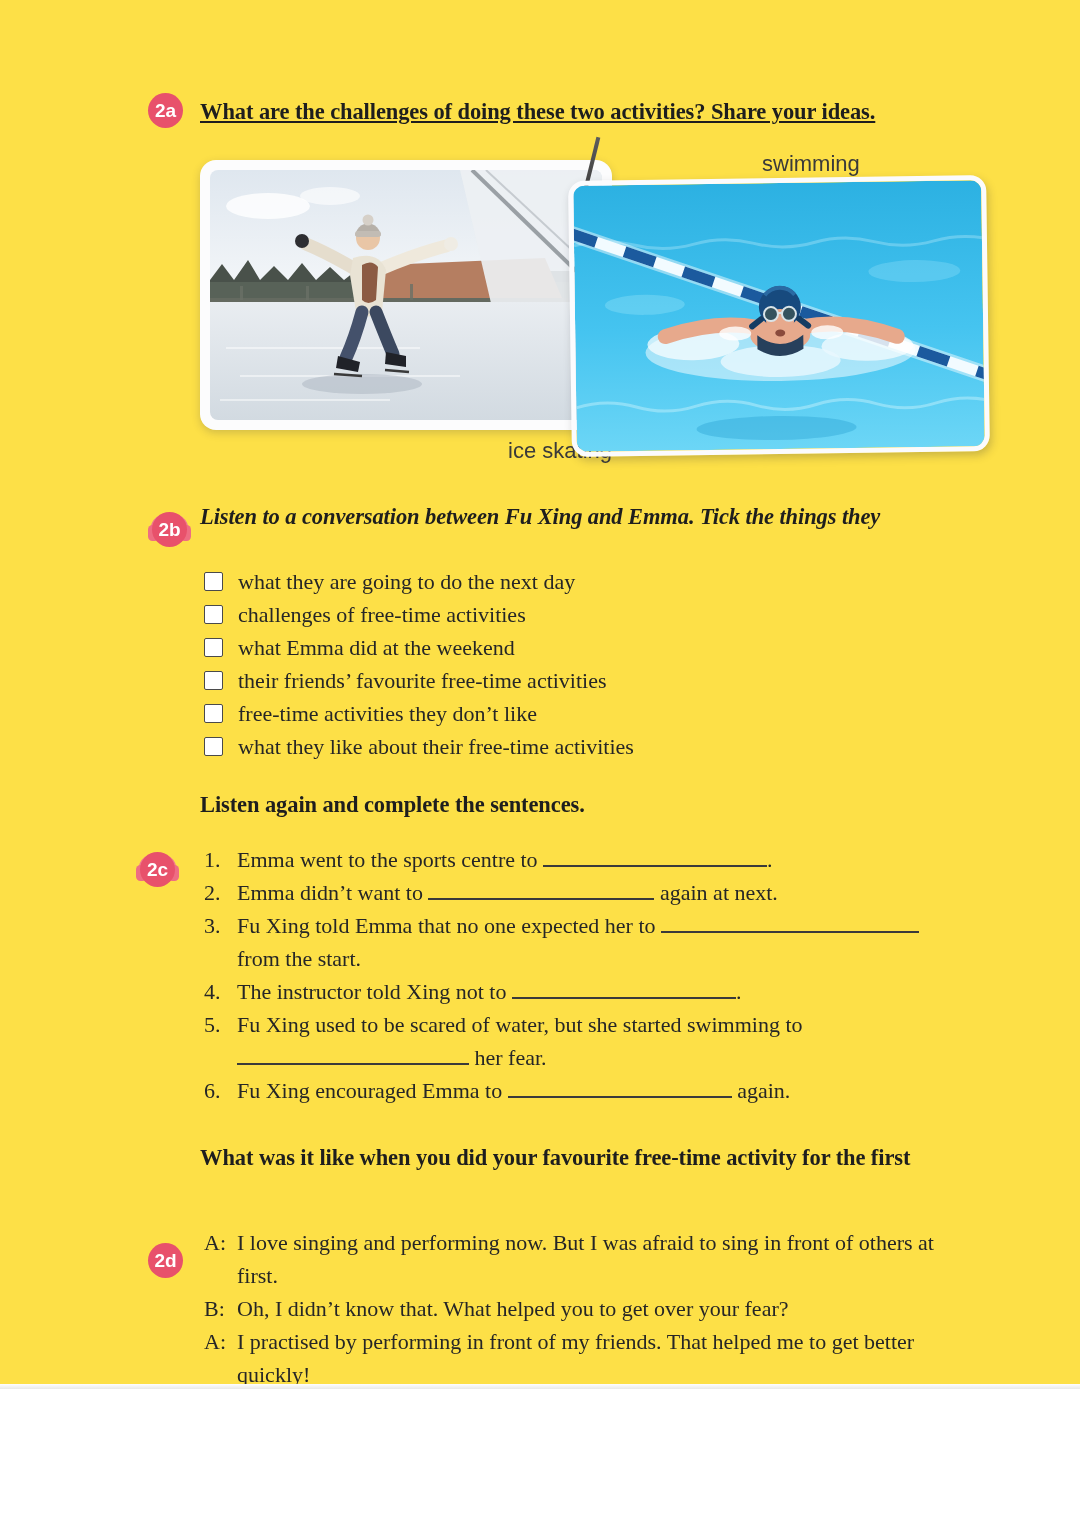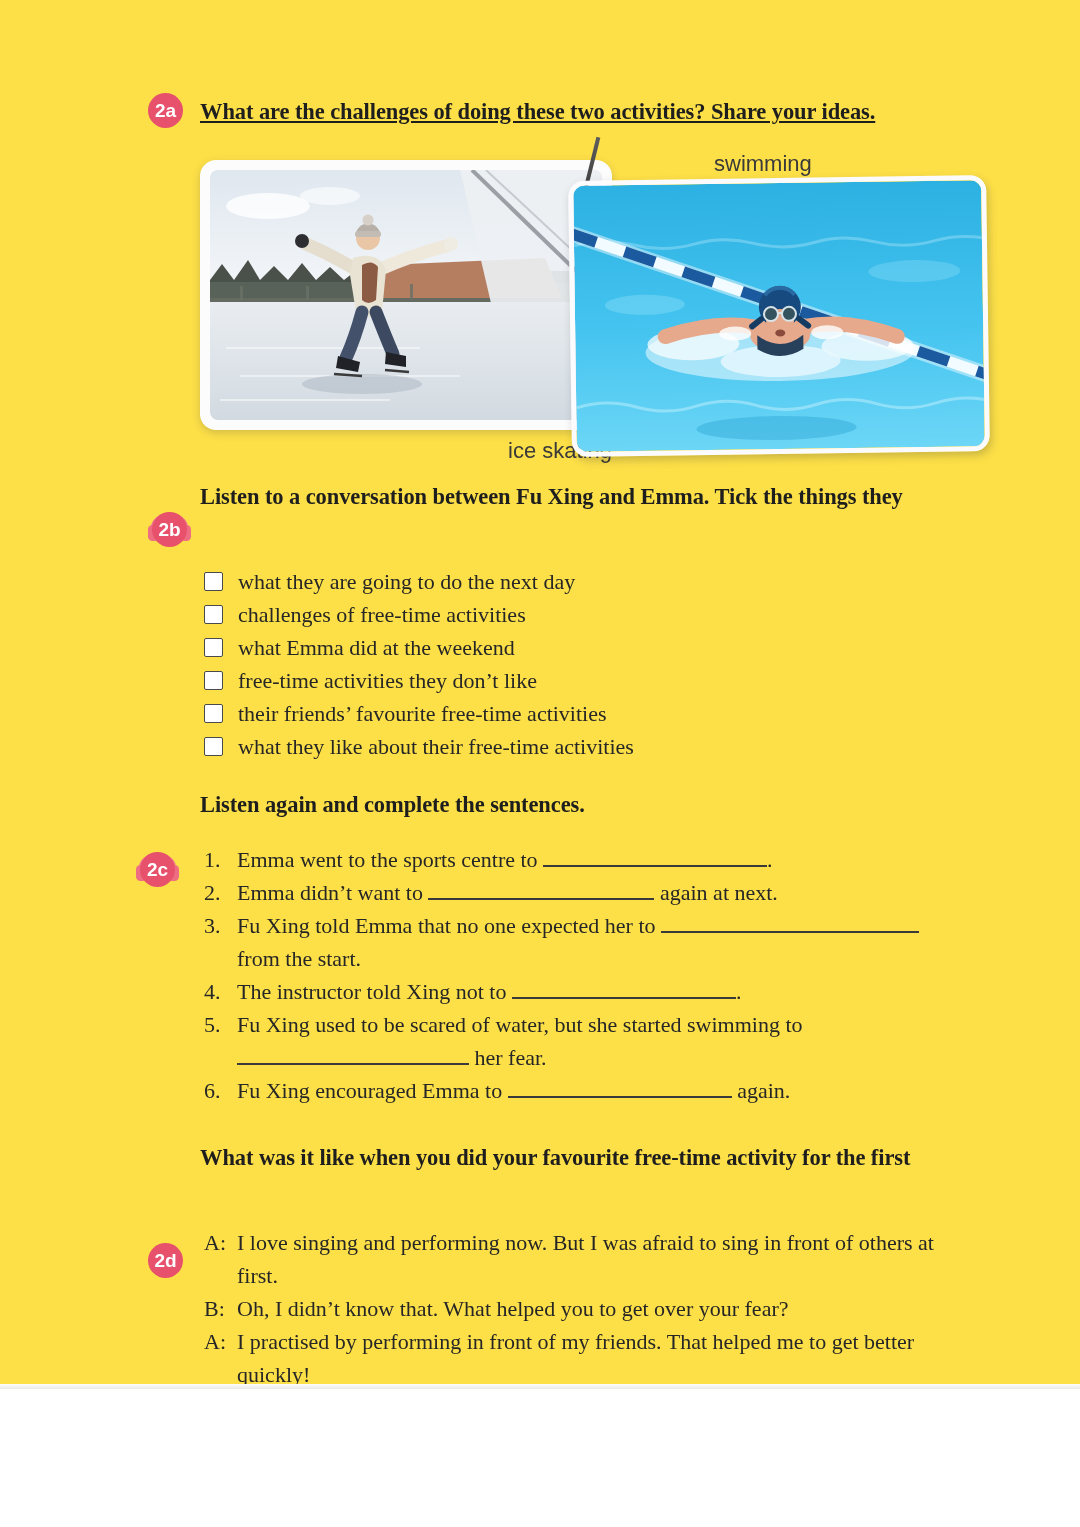--- a/index.html
+++ b/index.html
@@ -106,21 +106,21 @@
       <path d="M128 186 l22 6 l-2 10 l-22 -4 z" fill="#202228"></path>
       <path d="M124 204 L152 206" stroke="#3a3a3a" stroke-width="2.5"></path>
       <path d="M176 182 l20 4 l0 11 l-21 -3 z" fill="#202228"></path>
       <path d="M175 200 L199 202" stroke="#3a3a3a" stroke-width="2.5"></path>
     </svg>
   </div>
   <div class="abs caption" style="left:200px;top:438px;width:412px;text-align:right;">ice skating</div>
 
   <div class="abs dark-edge" style="left:586px;top:136px;z-index:2;"></div>
 
-  <div class="abs caption" style="left:714px;top:151px;">swimming</div>
+  <div class="abs caption" style="left:762px;top:151px;">swimming</div>
   <div class="abs swim-card" style="left:570px;top:178px;z-index:3;">
     <svg width="408" height="266" viewBox="0 0 408 266">
       <defs>
         <linearGradient id="water" x1="0" y1="0" x2="0" y2="1">
           <stop offset="0" stop-color="#2cb1e2"></stop>
             <stop offset="0.55" stop-color="#45c4f0"></stop>
             <stop offset="1" stop-color="#6cd6f6"></stop>
         </linearGradient>
       </defs>
       <rect x="0" y="0" width="408" height="266" fill="url(#water)"></rect>
@@ -160,44 +160,44 @@
   <div class="abs audio-wrap" style="left:140px;top:477px;margin-left:12px;">
     <svg class="phones" width="47" height="44" viewBox="0 0 47 44">
       <path d="M8 30 C8 12, 39 12, 39 30" stroke="#f0798d" stroke-width="7" fill="none" stroke-linecap="round"></path>
       <rect x="2" y="25" width="11" height="16" rx="4.5" fill="#ee6d83"></rect>
       <rect x="34" y="25" width="11" height="16" rx="4.5" fill="#ee6d83"></rect>
     </svg>
     <div class="badge">
       <span>2b</span>
     </div>
   </div>
-  <div class="abs sec-title" style="left:200px;top:480px;width:770px;">
+  <div class="abs sec-title" style="left:200px;top:500px;width:770px;font-style:italic;">
     <div>Listen to a conversation between Fu Xing and Emma. Tick the things they</div>
   </div>
 
   <div class="abs" style="left:204px;top:565px;">
       <div class="check-row">
         <span class="checkbox"></span>
         <span class="check-label">what they are going to do the next day</span>
       </div>
       <div class="check-row">
         <span class="checkbox"></span>
         <span class="check-label">challenges of free-time activities</span>
       </div>
       <div class="check-row">
         <span class="checkbox"></span>
         <span class="check-label">what Emma did at the weekend</span>
       </div>
       <div class="check-row">
         <span class="checkbox"></span>
+        <span class="check-label">their friends’ favourite free-time activities</span>
+      </div>
+      <div class="check-row">
+        <span class="checkbox"></span>
         <span class="check-label">free-time activities they don’t like</span>
-      </div>
-      <div class="check-row">
-        <span class="checkbox"></span>
-        <span class="check-label">their friends’ favourite free-time activities</span>
       </div>
       <div class="check-row">
         <span class="checkbox"></span>
         <span class="check-label">what they like about their free-time activities</span>
       </div>
     </div>
 
   <div class="abs audio-wrap" style="left:140px;top:782px;">
     <svg class="phones" width="47" height="44" viewBox="0 0 47 44">
       <path d="M8 30 C8 12, 39 12, 39 30" stroke="#f0798d" stroke-width="7" fill="none" stroke-linecap="round"></path>

